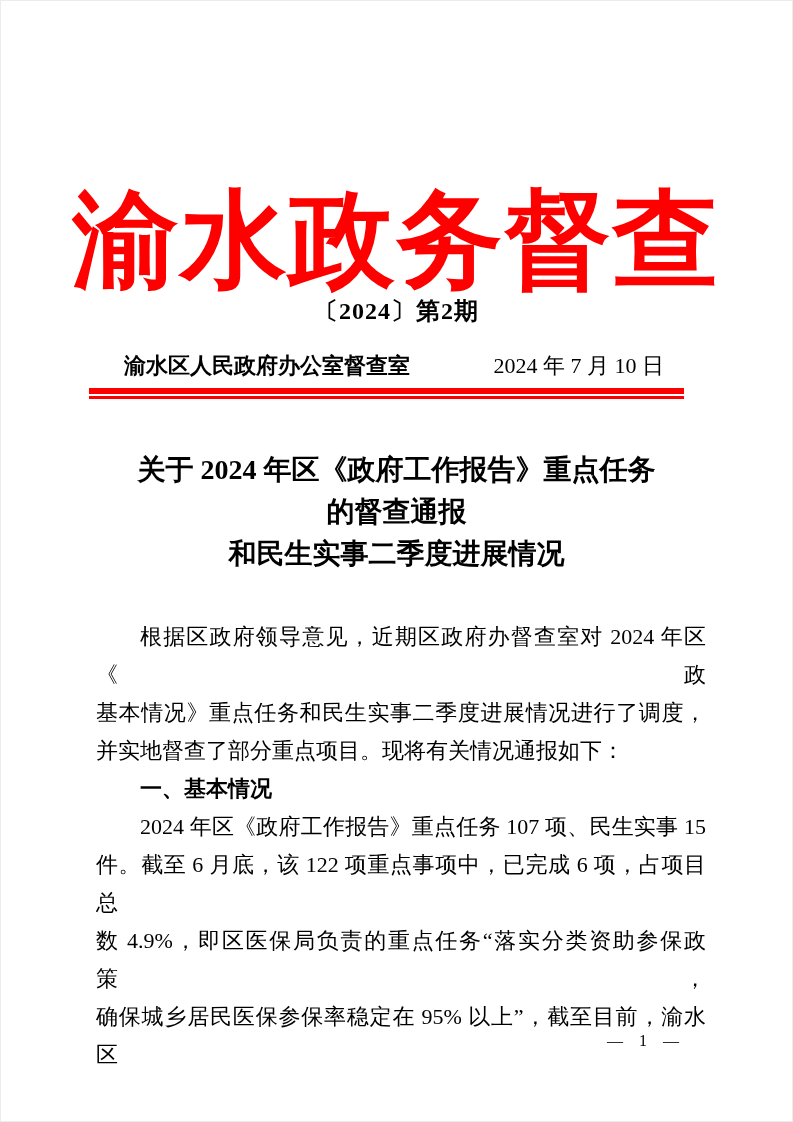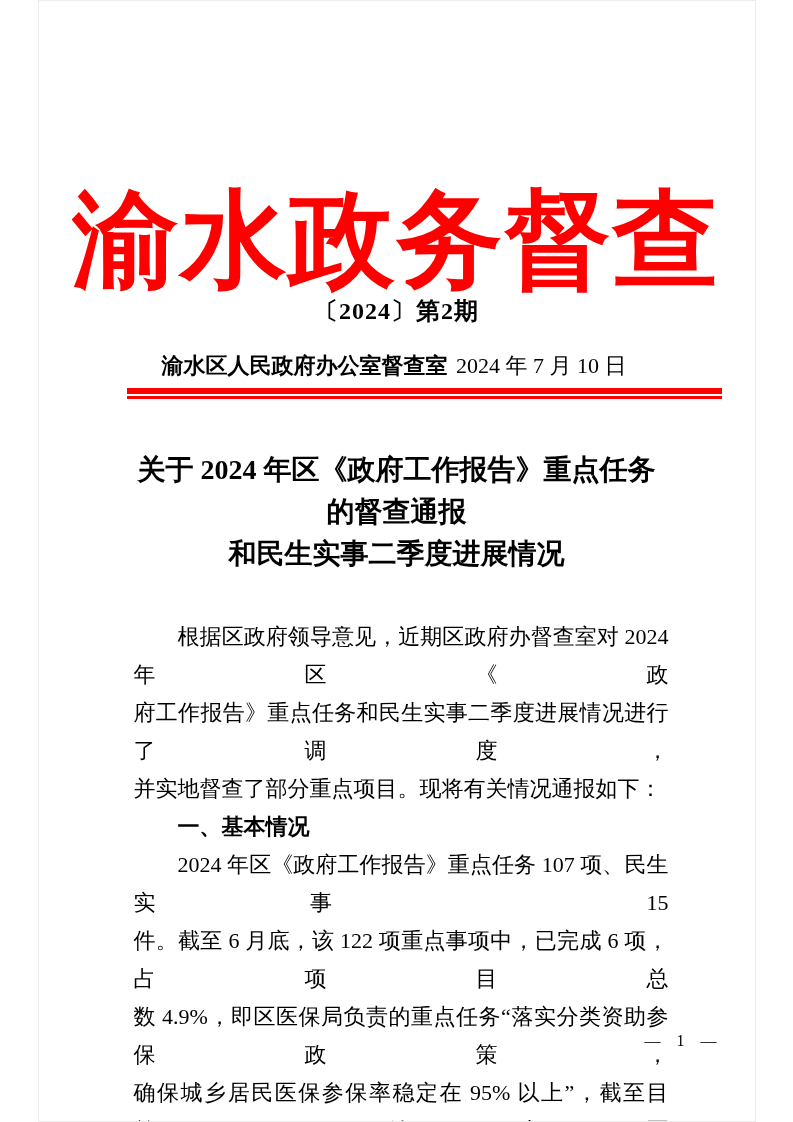--- a/index.html
+++ b/index.html
@@ -2,21 +2,21 @@
 <html><head>
 <meta charset="utf-8">
 <style>
   html, body {
     margin: 0;
     padding: 0;
     background: #ffffff;
   }
   .page {
     position: relative;
-    width: 718px;
+    width: 793px;
     height: 1122px;
     margin: 0 auto;
     background: #ffffff;
     box-sizing: border-box;
     border: 1px solid #ececec;
     overflow: hidden;
     font-family: "Liberation Serif", sans-serif;
     color: #000000;
   }
 
@@ -116,21 +116,21 @@
   </div>
 
   <div class="doc-title">
     <div class="doc-title-line">关于 2024 年区《政府工作报告》重点任务</div>
     <div class="doc-title-line">的督查通报</div>
     <div class="doc-title-line">和民生实事二季度进展情况</div>
   </div>
 
   <div class="doc-body">
     <div class="line indent fill">根据区政府领导意见，近期区政府办督查室对 2024 年区《政</div>
-    <div class="line fill">府工作报告》重点任务和民生实事二季度进展情况进行了调度，</div>
+    <div class="line fill">基本情况》重点任务和民生实事二季度进展情况进行了调度，</div>
     <div class="line">并实地督查了部分重点项目。现将有关情况通报如下：</div>
     <div class="line indent heading">一、基本情况</div>
     <div class="line indent fill">2024 年区《政府工作报告》重点任务 107 项、民生实事 15</div>
     <div class="line fill">件。截至 6 月底，该 122 项重点事项中，已完成 6 项，占项目总</div>
     <div class="line fill">数 4.9%，即区医保局负责的重点任务“落实分类资助参保政策，</div>
     <div class="line fill">确保城乡居民医保参保率稳定在 95% 以上”，截至目前，渝水区</div>
   </div>
 
   <div class="page-number">— 1 —</div>
 

